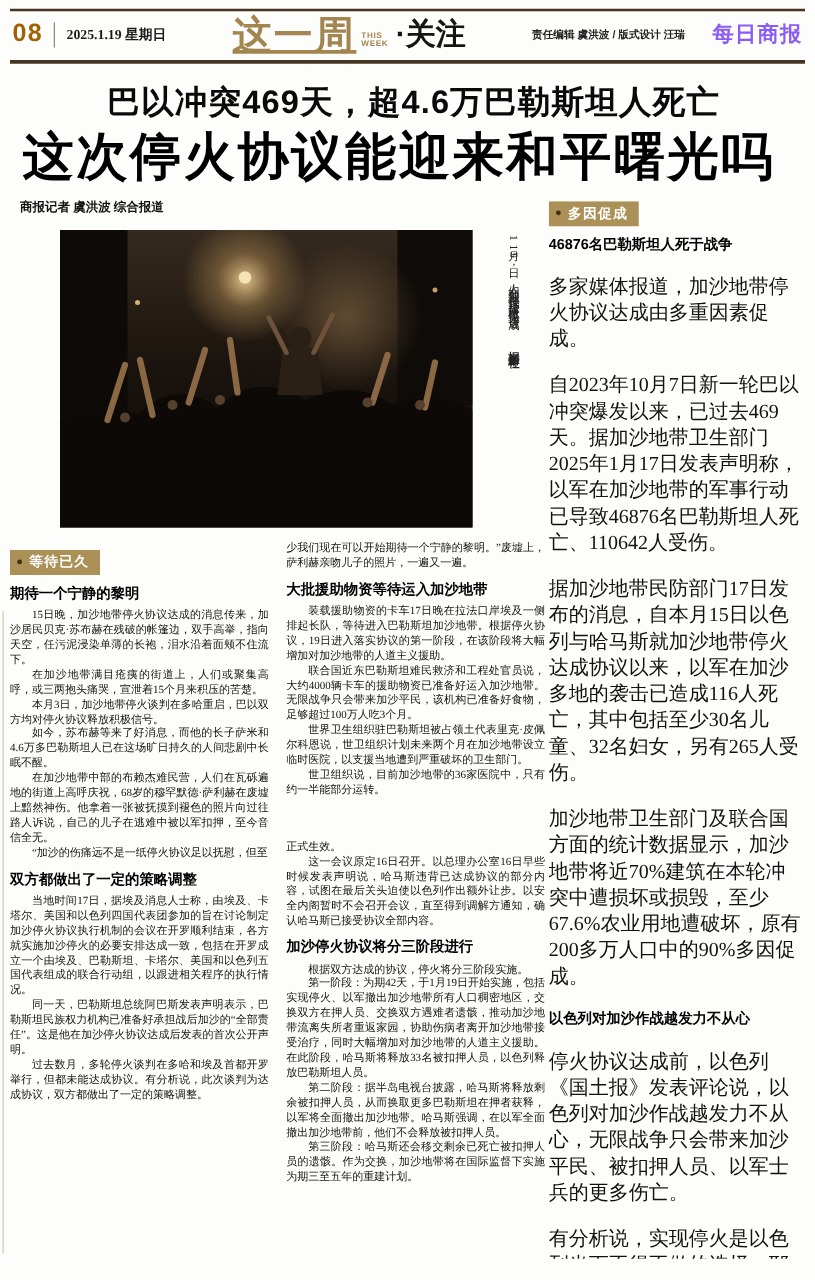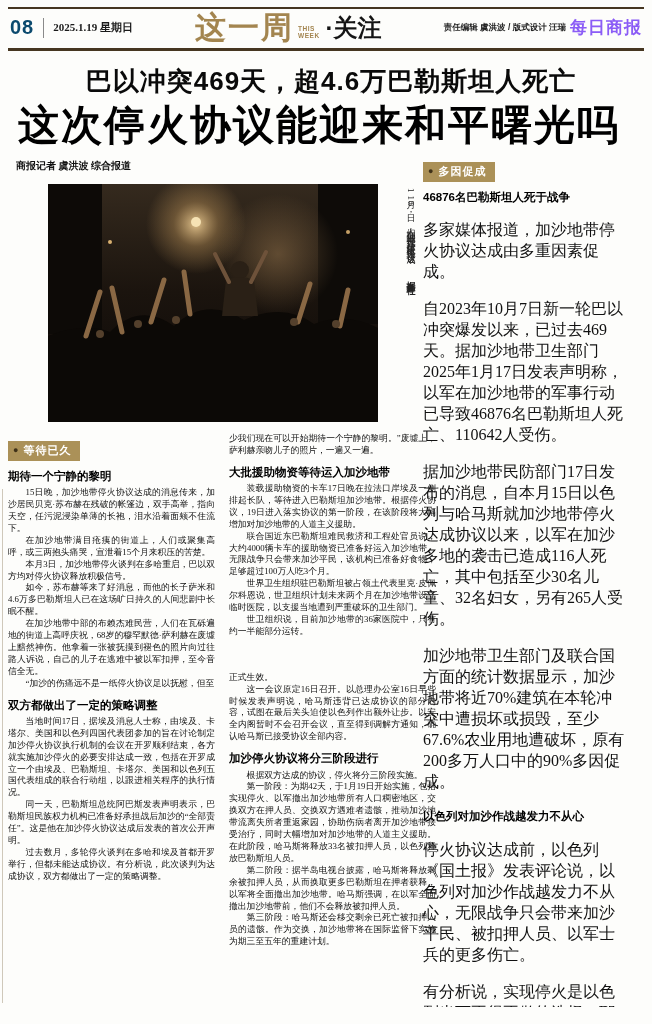--- a/index.html
+++ b/index.html
@@ -2,33 +2,33 @@
 <html lang="zh"><head>
 <meta charset="utf-8">
 <style>
   html,body{margin:0;padding:0;background:#e8e8e8;}
   .page{position:relative;width:652px;height:1024px;margin:0 auto;background:#fdfdfb;
         overflow:hidden;font-family:"Liberation Serif","DejaVu Serif",serif;color:#111;}
   
   .topbar{margin:7px 8px 0;border-top:2px solid #463621;border-bottom:3px solid #463621;
           padding:3px 2px 5px;display:flex;align-items:center;}
   .pagenum{font-family:"Liberation Sans","DejaVu Sans",sans-serif;font-size:20px;font-weight:700;
-           color:#0c4a6e;letter-spacing:1px;}
+           color:#a16207;letter-spacing:1px;}
   .topdiv{width:1px;height:20px;background:#8a8a8a;margin:0 9px;}
   .pubdate{font-size:11px;font-weight:700;color:#1a1a1a;}
   .masthead{flex:1;display:flex;align-items:center;justify-content:center;gap:4px;}
   .mast-cn{font-family:"Liberation Serif","DejaVu Serif",serif;font-size:31px;font-weight:900;
-           color:#a3854f;letter-spacing:2px;line-height:1;}
+           color:#a3854f;letter-spacing:2px;line-height:1;text-decoration:underline;}
   .mast-en{display:flex;flex-direction:column;align-items:flex-start;line-height:1;
            font-family:"Liberation Sans","DejaVu Sans",sans-serif;font-size:6.5px;font-weight:700;
            color:#a3854f;letter-spacing:.5px;margin-top:10px;}
   .mast-suffix{font-family:"Liberation Sans","DejaVu Sans",sans-serif;font-size:24px;font-weight:900;
            color:#151515;line-height:1;margin-left:2px;}
   .editors{font-family:"Liberation Sans","DejaVu Sans",sans-serif;font-size:8.5px;font-weight:700;
-           color:#222;margin-right:4px;white-space:nowrap;}
+           color:#222;margin-right:22px;white-space:nowrap;}
   .paper{font-family:"Liberation Serif","DejaVu Serif",serif;font-size:17px;font-weight:900;
          color:#8b5cf6;letter-spacing:1px;white-space:nowrap;}
   
   .headline{margin:16px 8px 0 18px;}
   .kicker{font-family:"Liberation Sans","DejaVu Sans",sans-serif;font-size:26px;font-weight:700;
           color:#0a0a0a;letter-spacing:1px;line-height:1.15;text-align:center;}
   .title{font-family:"Liberation Sans","DejaVu Sans",sans-serif;font-size:41px;font-weight:900;
          color:#000;letter-spacing:2px;line-height:1.12;margin-top:6px;}
   
   .content{position:relative;margin:10px 8px 0;height:848px;}
@@ -50,21 +50,21 @@
   .col .p{text-indent:2em;}
   .col .cont{text-indent:0;}
   .subhead{font-family:"Liberation Sans","DejaVu Sans",sans-serif;font-size:11.5px;font-weight:700;
            color:#000;margin:8px 0 4px;line-height:1.25;}
   .sec-hdr{margin:7px 0 7px;}
   .sec-label{display:inline-block;background:#ab9158;color:#fff;
              font-family:"Liberation Sans","DejaVu Sans",sans-serif;font-size:11px;font-weight:700;
              padding:2px 9px 3px 5px;letter-spacing:1px;}
   .sec-bullet{color:#3f3118;font-size:9px;margin-right:4px;vertical-align:1px;}
   .gap{height:34px;}
-  .right-col{position:absolute;right:16px;top:2px;width:205px;height:846px;overflow:hidden;}
+  .right-col{position:absolute;right:0;top:2px;width:205px;height:846px;overflow:hidden;}
   .right-col .sec-hdr:first-child{margin-top:0;}
 </style>
 </head>
 <body>
 
 <div class="page">
 
   <div class="topbar">
     <span class="pagenum">08</span>
     <span class="topdiv"></span>

